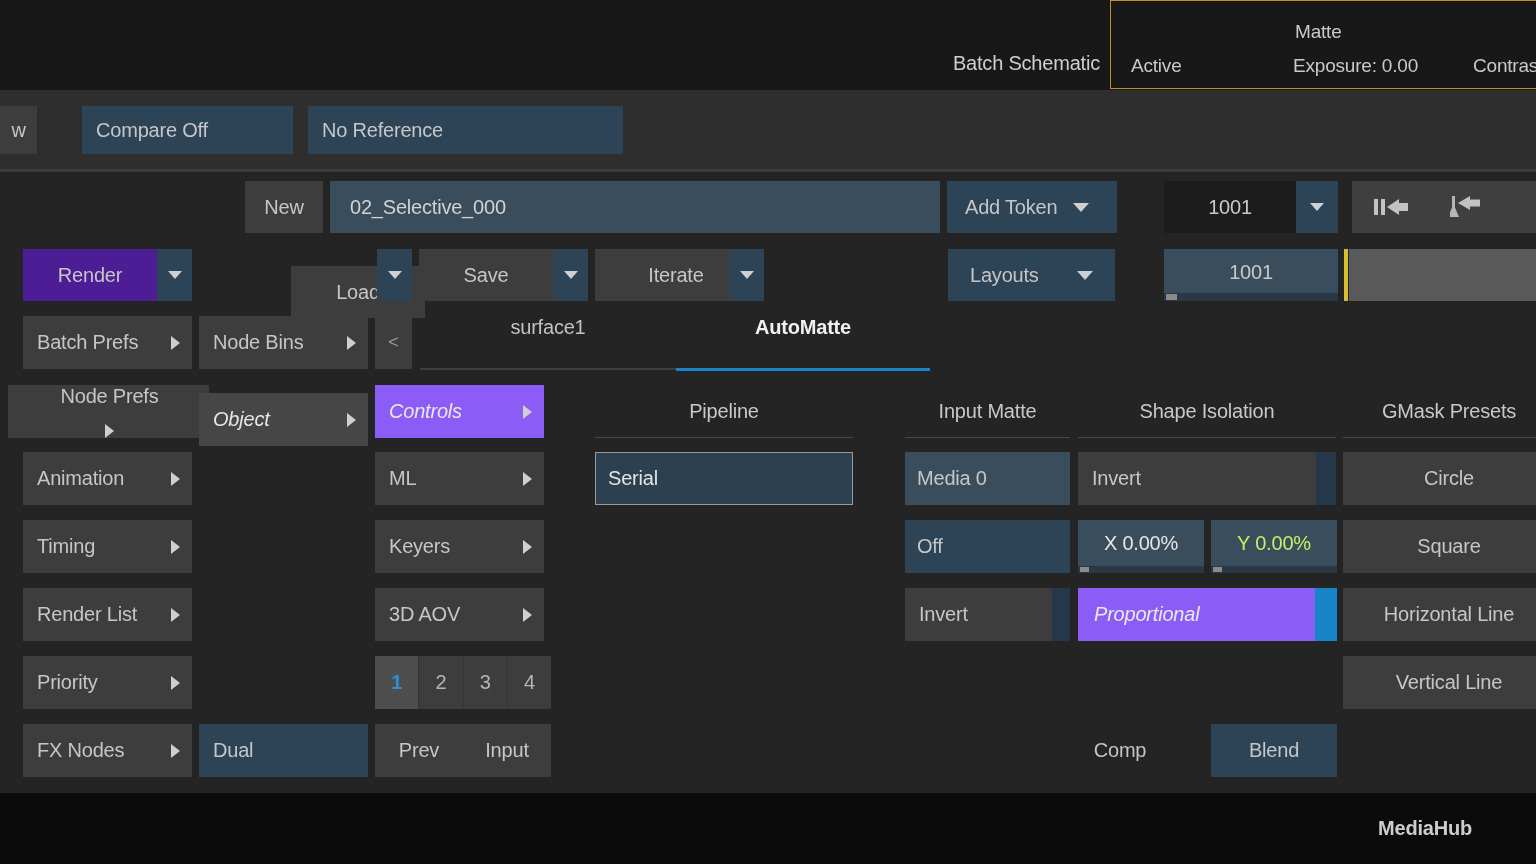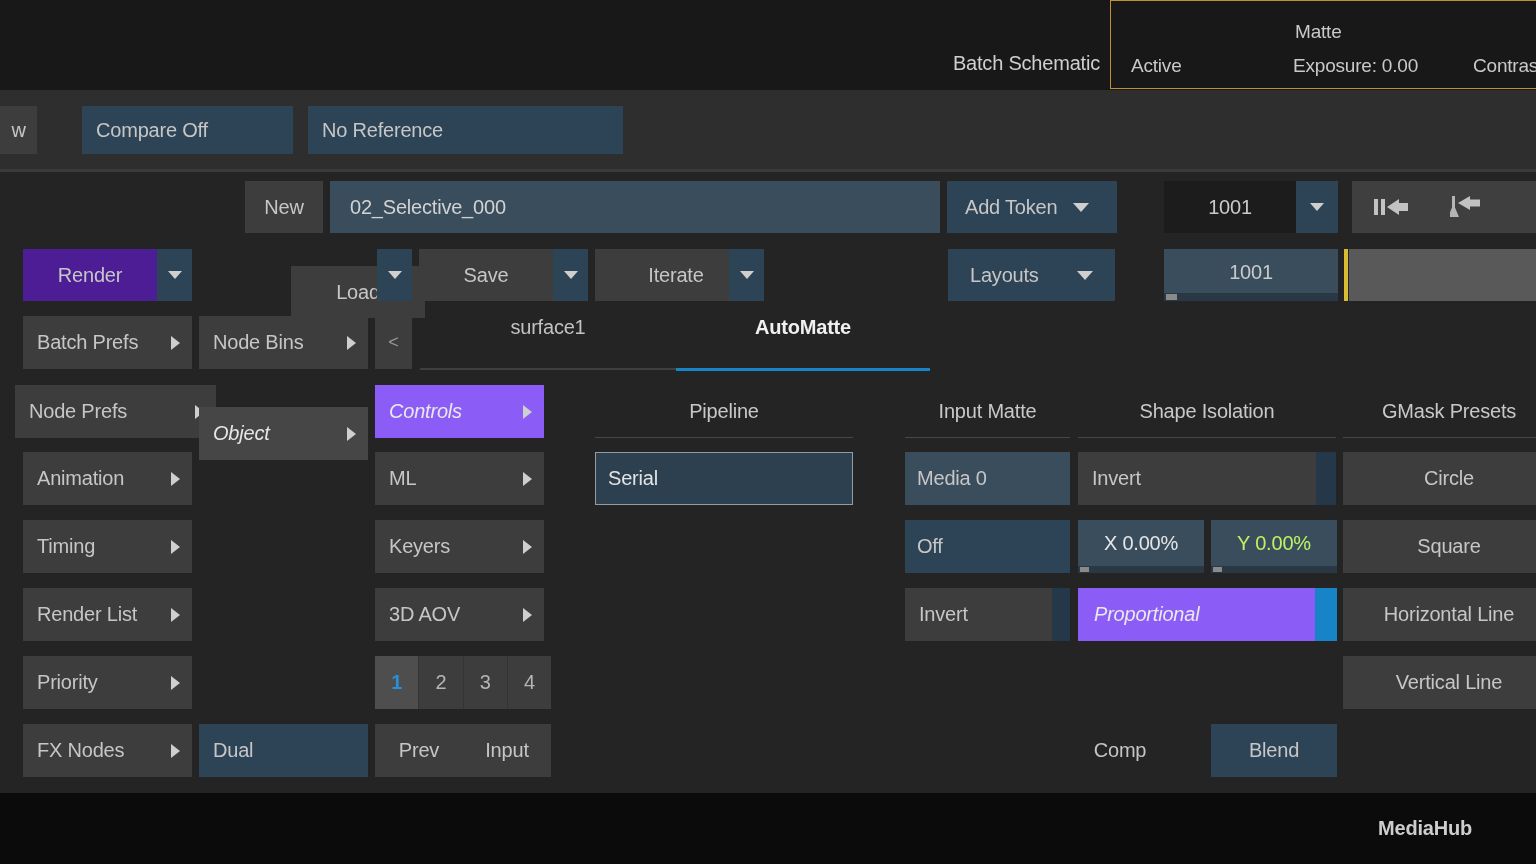--- a/index.html
+++ b/index.html
@@ -140,25 +140,25 @@
   <div class="btn center" style="left:375px;top:316px;width:37px;height:53px;background:#3d3d3d;color:#9a9a9a;font-size:18px;">
     <span>&lt;</span>
   </div>
   <div class="tab" style="left:420px;top:316px;width:256px;border-bottom:2px solid #3f3f3f;color:#c2c2c2;">
     <span>surface1</span>
   </div>
   <div class="tab" style="left:676px;top:316px;width:254px;border-bottom:3px solid #1884c8;color:#f0f0f0;font-weight:bold;">
     <span>AutoMatte</span>
   </div>
 
-  <div class="btn spread" style="left:15px;top:385px;width:201px;height:53px;background:#3d3d3d;">
+  <div class="btn spread" style="left:8px;top:385px;width:201px;height:53px;background:#3d3d3d;flex-direction:column;">
     <span>Node Prefs</span>
     <span class="arr-right"></span>
   </div>
-  <div class="btn spread lt1" style="left:199px;top:407px;width:169px;height:53px;">
+  <div class="btn spread lt1" style="left:199px;top:393px;width:169px;height:53px;">
     <span class="it">Object</span>
     <span class="arr-right"></span>
   </div>
   <div class="btn spread lt2" style="left:375px;top:385px;width:169px;height:53px;">
     <span class="it">Controls</span>
     <span class="arr-right"></span>
   </div>
   <div class="hdr" style="left:595px;top:385px;width:258px;height:53px;">
     <span>Pipeline</span>
   </div>

